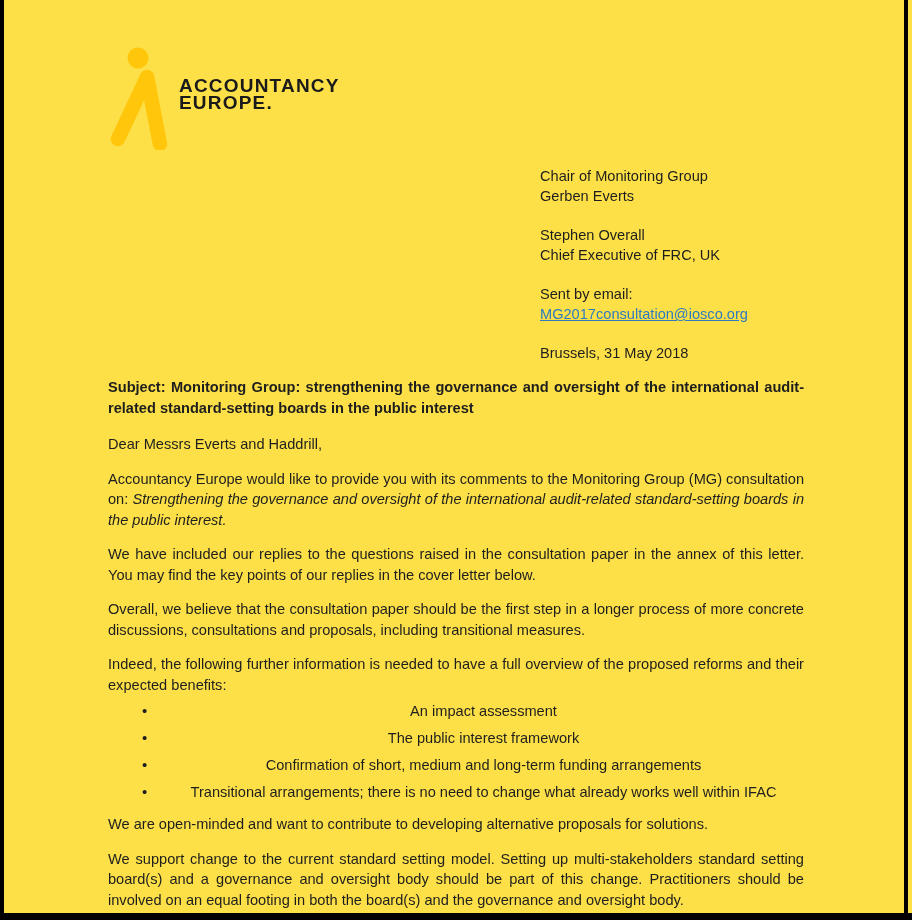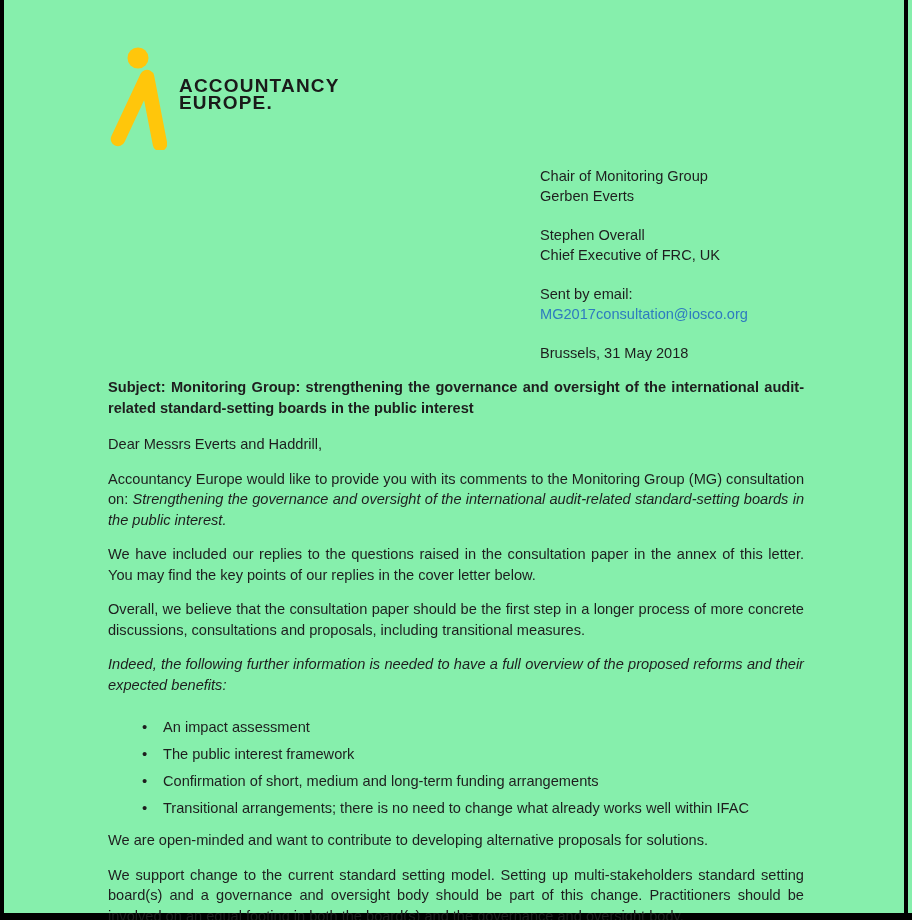--- a/index.html
+++ b/index.html
@@ -1,50 +1,50 @@
 <!DOCTYPE html>
 <html><head>
 <meta charset="utf-8">
 <style>
   html, body { margin: 0; padding: 0; background: #ffffff; }
   .page {
     position: relative;
     width: 912px;
     height: 920px;
-    background: #86efac;
+    background: #fde047;
     overflow: hidden;
     font-family: "Liberation Sans", sans-serif;
     color: #1e1e1e;
   }
   
   .edge-left   { position: absolute; left: 0; top: 0; width: 4px; height: 920px; background: #000; }
   .edge-right  { position: absolute; left: 904px; top: 0; width: 4px; height: 920px; background: #000; }
   .edge-bottom { position: absolute; left: 0; top: 913px; width: 912px; height: 7px; background: #000; }
 
   
   .logo-figure { position: absolute; left: 105px; top: 45px; width: 62px; height: 105px; }
   .logo-wordmark {
     position: absolute; left: 179px; top: 77px;
     font-weight: 800; font-size: 19px; line-height: 17px;
     letter-spacing: 1.2px; color: #1a1a1a; white-space: nowrap;
   }
 
   
   .recipient-block { position: absolute; left: 540px; top: 166px; font-size: 14.6px; line-height: 20px; }
   .recipient-group { margin-bottom: 19px; }
-  .email-link { color: #2E7BBF; cursor: pointer; }
+  .email-link { color: #2E7BBF; text-decoration: underline; cursor: pointer; }
 
   
   .letter-body { position: absolute; left: 108px; top: 377px; width: 696px; font-size: 14.6px; line-height: 20.5px; }
   .letter-body p { margin: 0 0 14px 0; text-align: justify; }
   p.subject-line { font-weight: bold; margin-bottom: 13px; }
   p.salutation { margin-bottom: 14px; text-align: left; margin-top: 16px; }
-  p.para-before-list { margin-bottom: 22px; font-style: italic; }
+  p.para-before-list { margin-bottom: 6px; }
   .italic { font-style: italic; }
-  ul.bullet-list { list-style: none; margin: 0 0 12px 0; padding: 0; }
+  ul.bullet-list { list-style: none; margin: 0 0 12px 0; padding: 0; text-align: center; }
   ul.bullet-list li { position: relative; padding-left: 55px; line-height: 20px; margin-bottom: 7px; }
   ul.bullet-list li:last-child { margin-bottom: 0; }
   ul.bullet-list li::before {
     content: "\2022";
     position: absolute; left: 34px; top: 0;
     font-size: 15px; color: #1e1e1e;
   }
   p.last-para { margin-bottom: 0; }
 </style>
 </head>

